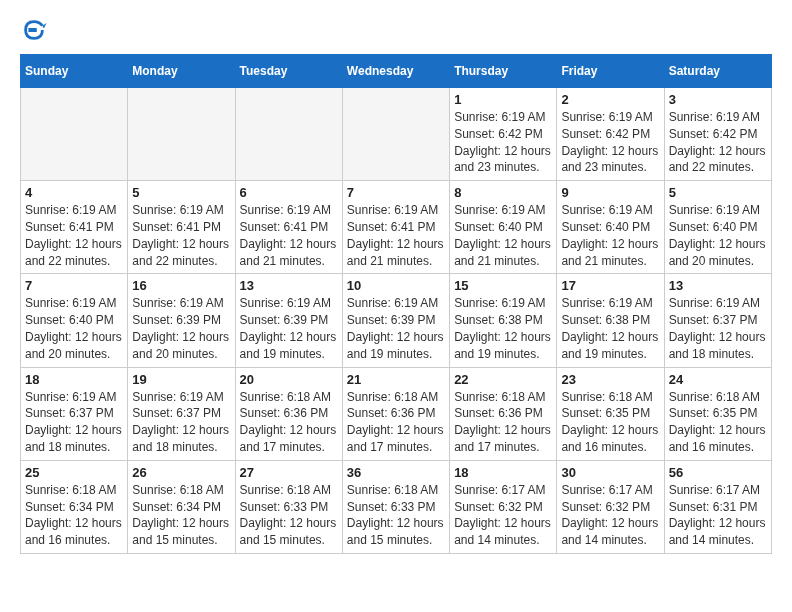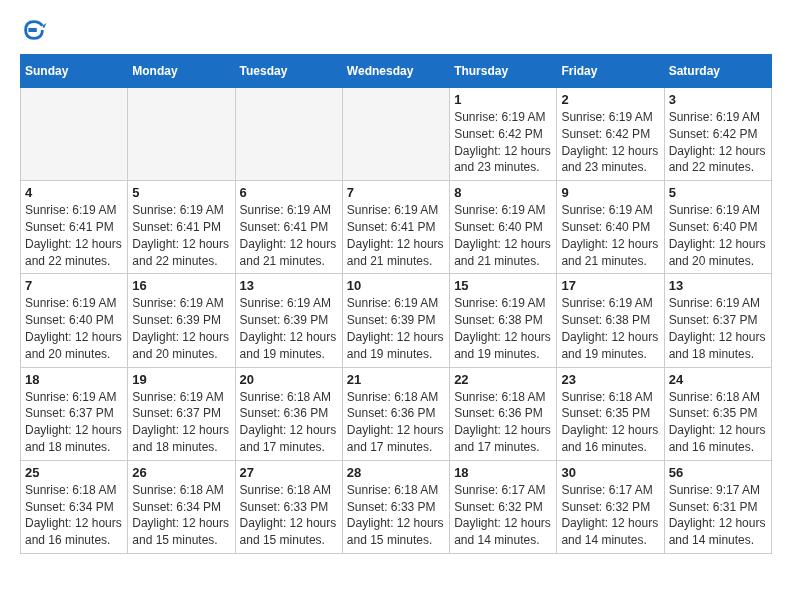--- a/index.html
+++ b/index.html
@@ -321,21 +321,21 @@
 and 15 minutes.</div>
           </td>
           <td>
             <span class="day-number">27</span>
             <div class="day-info">Sunrise: 6:18 AM
 Sunset: 6:33 PM
 Daylight: 12 hours
 and 15 minutes.</div>
           </td>
           <td>
-            <span class="day-number">28</span>
+            <span class="day-number">36</span>
             <div class="day-info">Sunrise: 6:18 AM
 Sunset: 6:33 PM
 Daylight: 12 hours
 and 15 minutes.</div>
           </td>
           <td>
             <span class="day-number">18</span>
             <div class="day-info">Sunrise: 6:17 AM
 Sunset: 6:32 PM
 Daylight: 12 hours
@@ -343,21 +343,21 @@
           </td>
           <td>
             <span class="day-number">30</span>
             <div class="day-info">Sunrise: 6:17 AM
 Sunset: 6:32 PM
 Daylight: 12 hours
 and 14 minutes.</div>
           </td>
           <td>
             <span class="day-number">56</span>
-            <div class="day-info">Sunrise: 9:17 AM
+            <div class="day-info">Sunrise: 6:17 AM
 Sunset: 6:31 PM
 Daylight: 12 hours
 and 14 minutes.</div>
           </td>
         </tr>
       </tbody>
   </table>
 </div>
 
 </body></html>

